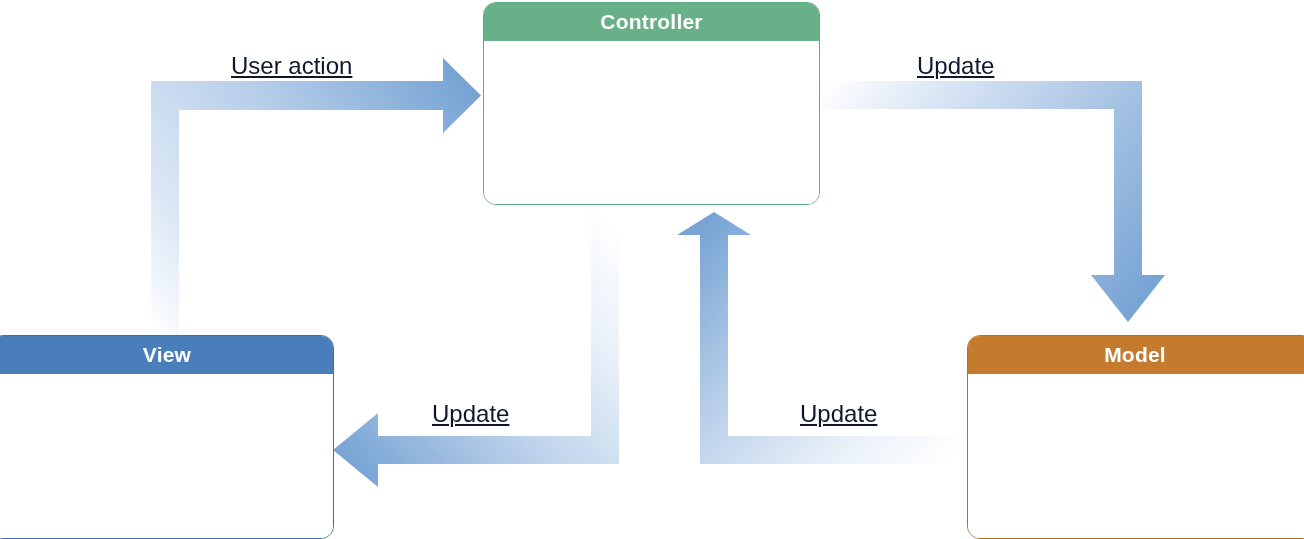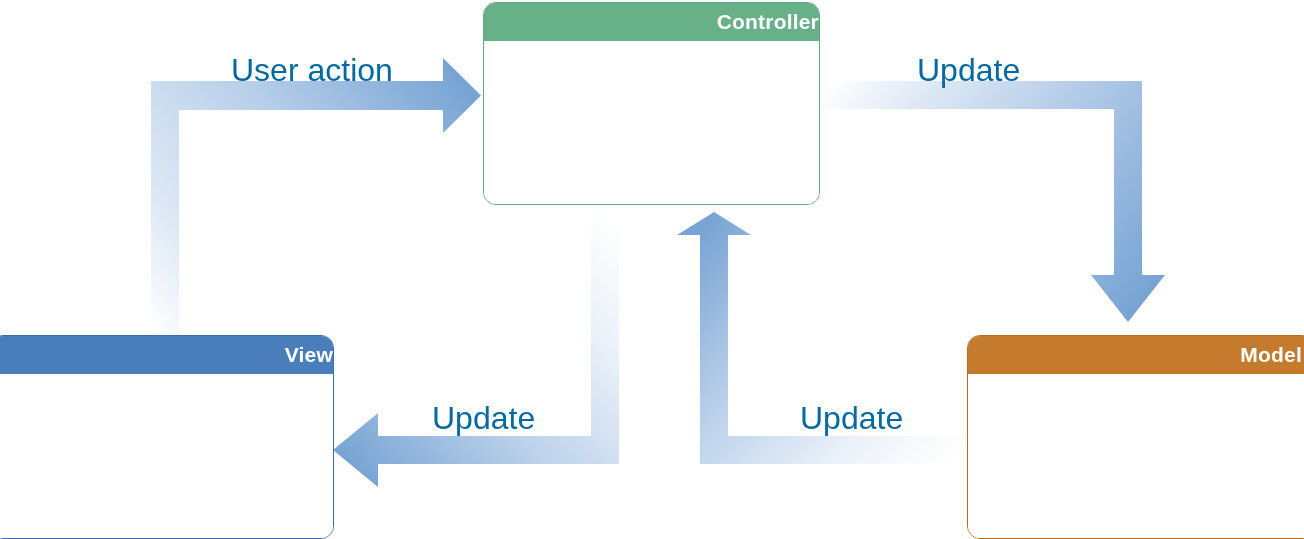--- a/index.html
+++ b/index.html
@@ -26,21 +26,21 @@
   .node {
     position: absolute;
     background: #ffffff;
     border-radius: 13px;
     box-sizing: border-box;
     overflow: hidden;
   }
   .node-header {
     height: 38px;
     line-height: 38px;
-    text-align: right;
+    text-align: center;
     color: #ffffff;
     font-weight: bold;
     font-size: 21px;
     letter-spacing: 0.2px;
   }
   .node-body {
     background: #ffffff;
     width: 100%;
   }
 
@@ -84,24 +84,25 @@
   }
   #node-model .node-header {
     background: #c47b2d;
     padding-right: 12px;
     box-sizing: border-box;
   }
   #node-model .node-body { height: 164px; }
 
   .edge-label {
     position: absolute;
-    font-size: 32px;
-    color: #0369a1;
+    font-size: 24px;
+    color: #0f172a;
     white-space: nowrap;
     font-family: "Liberation Sans", sans-serif;
+    text-decoration: underline;
   }
   #label-user-action { left: 231px; top: 52px; }
   #label-update-right { left: 917px; top: 52px; }
   #label-update-bottom { left: 432px; top: 400px; }
   #label-notify { left: 800px; top: 400px; }
 </style>
 </head>
 <body>
 
 <div id="canvas">

